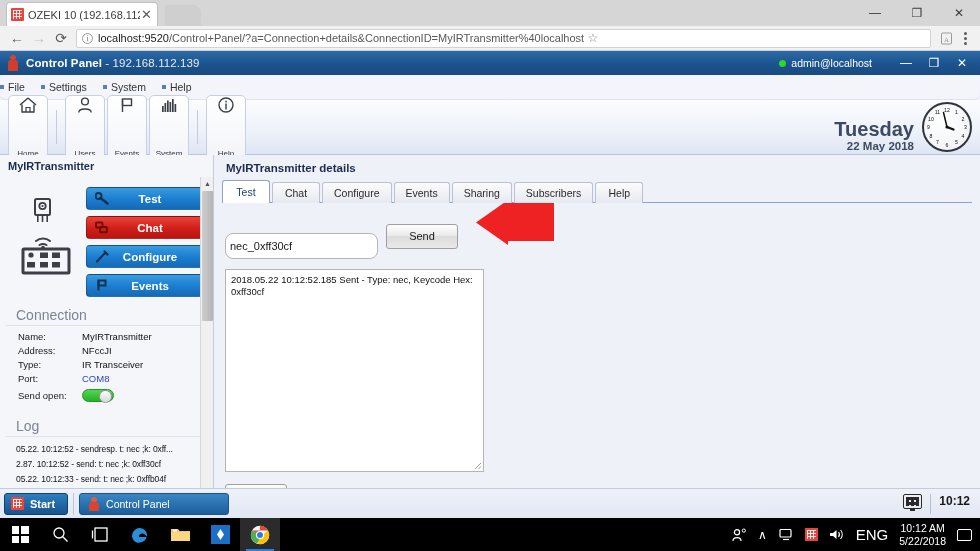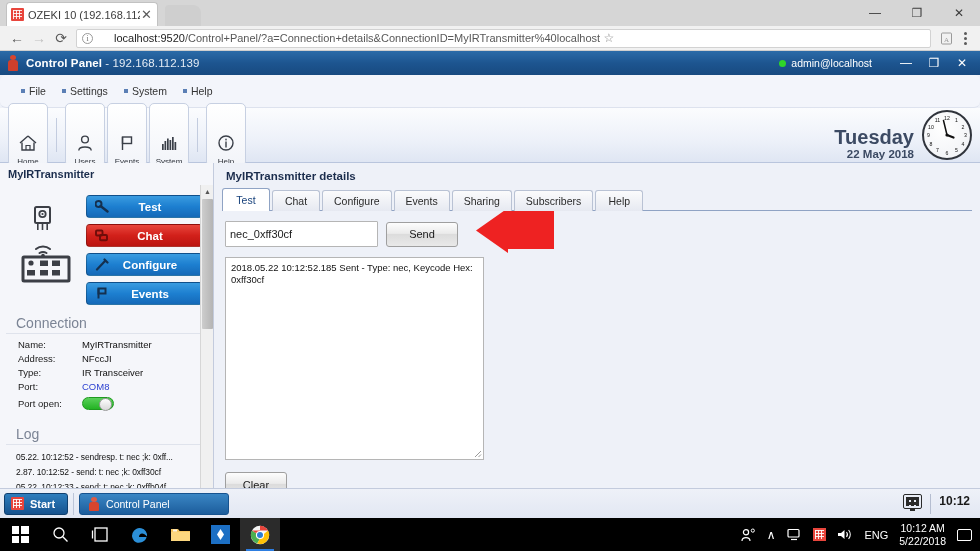--- a/index.html
+++ b/index.html
@@ -66,21 +66,21 @@
     flex: 1 1 auto; height: 19px; margin: 0 5px 0 4px;
     background: #fff; border: 1px solid #d2d2d2; border-radius: 2px;
     display: flex; align-items: center; padding: 0 5px;
   }
   .omni-info {
     width: 11px; height: 11px; border: 1px solid #9a9a9a; border-radius: 50%;
     color: #707070; font-size: 8px; line-height: 9px; text-align: center;
     flex: 0 0 11px; margin-right: 5px; font-family: "Liberation Serif", serif;
   }
   .omni-url { font-size: 11px; color: #585858; white-space: nowrap; overflow: hidden; }
-  .omni-url .host { color: #222; margin-left: 16px; }
+  .omni-url .host { color: #222; }
   .omni-star { flex: 0 0 14px; text-align: right; font-size: 12px; color: #8a8a8a; }
   .ext-icon {
     width: 20px; height: 20px; display: flex; align-items: center;
     justify-content: center; color: #9a9a9a; font-size: 11px;
     font-family: "Liberation Serif", serif; cursor: pointer;
   }
   .menu-dots {
     width: 18px; height: 20px; display: flex; flex-direction: column;
     align-items: center; justify-content: center; gap: 2px; cursor: pointer;
   }
@@ -106,36 +106,36 @@
     display: flex; align-items: center; font-size: 10.5px; color: #fff;
   }
   .app-user .dot { width: 7px; height: 7px; border-radius: 50%; background: #2fd628; margin-right: 5px; }
   .app-wincontrols { position: absolute; right: 4px; top: 0; height: 24px; display: flex; align-items: center; }
   .app-wincontrols div {
     width: 28px; height: 24px; display: flex; align-items: center; justify-content: center;
     color: #fff; font-size: 12px; cursor: pointer;
   }
 
   .app-menubar {
-    height: 33px; background: #f3f5fb; border-bottom: 1px solid #dde2ee;
-    display: flex; align-items: center; padding-left: 21px; gap: 16px; border-radius: 6px;
+    height: 25px; background: #f3f5fb; border-bottom: 1px solid #dde2ee;
+    display: flex; align-items: center; padding-left: 0; gap: 16px; border-radius: 6px;
   }
   .menu-item { font-size: 10.5px; color: #333; cursor: pointer; display: flex; align-items: center; }
   .menu-item::before { content: ""; width: 4px; height: 4px; background: #5b7fb5; margin-right: 4px; display: inline-block; }
 
   .app-toolbar {
     position: relative; height: 55px;
     background: linear-gradient(to bottom, #fbfcfe 0%, #edf1f9 60%, #dfe6f3 100%);
     border-bottom: 1px solid #b9c5dd;
     display: flex; align-items: center; padding-left: 8px; gap: 2px;
   }
   .tool-btn {
     width: 40px; height: 64px; background: linear-gradient(to bottom,#ffffff,#f2f4f9);
     border: 1px solid #c7d0e2; border-radius: 5px;
-    display: flex; flex-direction: column; align-items: center; justify-content: flex-end;
+    display: flex; flex-direction: column; align-items: center; justify-content: space-between;
     cursor: pointer; gap: 5px;
   }
   .tool-btn .lbl { font-size: 8px; color: #30343c; }
   .tool-sep { width: 1px; height: 34px; background: #c3ccdf; margin: 0 6px; }
 
   .clock-area { position: absolute; right: 8px; top: 2px; display: flex; align-items: flex-end; gap: 8px; }
   .clock-text { text-align: right; }
   .clock-day { font-size: 20px; font-weight: bold; color: #3c4a63; line-height: 22px; font-family: "Liberation Sans", sans-serif; }
   .clock-date { font-size: 11.5px; font-weight: bold; color: #3c4a63; }
   .clock-face {
@@ -217,21 +217,21 @@
     background: #fff; height: 23px; color: #18427c; font-weight: normal;
     border-color: #8fa3c4; position: relative; z-index: 3;
   }
   .tab-underline { height: 1px; background: #8fa3c4; margin-top: -1px; }
 
   .panel { position: relative; padding: 10px 0 0 3px; }
   .row1 { display: flex; align-items: center; gap: 8px; }
   .keycode-input {
     width: 153px; height: 19px; border: 1px solid #b5b5b5; background: #fff;
     font-size: 11px; color: #1a1a1a; padding: 12px 4px; font-family: "Liberation Sans", sans-serif;
-    border-radius: 1px; outline: none;
+    border-radius: 8px; outline: none; margin-top: 20px;
   }
   .btn-gray {
     height: 25px; min-width: 72px; padding: 0 14px;
     background: linear-gradient(to bottom,#fdfdfd 0%,#ebebeb 45%,#dcdcdc 50%,#e9e9e9 100%);
     border: 1px solid #9f9f9f; border-radius: 3px;
     font-size: 11px; color: #1a1a1a; cursor: pointer;
     display: flex; align-items: center; justify-content: center;
   }
   .log-area {
     margin-top: 10px; width: 259px; height: 203px;
@@ -294,21 +294,21 @@
   .wtb-item {
     width: 40px; height: 33px; display: flex; align-items: center; justify-content: center;
     cursor: pointer; position: relative;
   }
   .wtb-item.active { background: #2b2b2b; }
   .wtb-item.active::after { content: ""; position: absolute; bottom: 0; left: 6px; right: 6px; height: 2px; background: #2d7de0; }
   .win-logo { width: 17px; height: 17px; display: grid; grid-template-columns: 1fr 1fr; grid-template-rows: 1fr 1fr; gap: 2px; }
   .win-logo i { background: #fff; display: block; }
   .tray { margin-left: auto; display: flex; align-items: center; gap: 11px; padding-right: 8px; color: #fff; }
   .tray-ico { font-size: 12px; color: #fff; display: flex; align-items: center; cursor: pointer; }
-  .tray-lang { font-size: 11px; color: #fff; }
+  .tray-lang { font-size: 15px; color: #fff; }
   .tray-clock { font-size: 10.5px; color: #fff; line-height: 13px; text-align: center; cursor: pointer; }
   .tray-notif { width: 15px; height: 12px; border: 1.5px solid #fff; border-radius: 2px 2px 2px 0; cursor: pointer; }
 </style>
 </head>
 <body>
 
 <div id="root">
 
   <div class="chrome-tabstrip">
     <div class="chrome-tab">
@@ -527,21 +527,21 @@
             </div>
             <div class="kv">
               <span class="k">Type:</span>
               <span class="v">IR Transceiver</span>
             </div>
             <div class="kv">
               <span class="k">Port:</span>
               <span class="v link">COM8</span>
             </div>
             <div class="kv" style="align-items:center;padding-top:4px">
-              <span class="k">Port open:</span>
+              <span class="k">Send open:</span>
               <span class="toggle"></span>
             </div>
           </div>
 
           <div class="sec-head" style="margin-top:4px">Log</div>
           <div class="log-list">
             <div class="log-row">05.22. 10:12:52 - sendresp. t: nec ;k: 0xff...</div>
             <div class="log-row">2.87. 10:12:52 - send: t: nec ;k: 0xff30cf</div>
             <div class="log-row">05.22. 10:12:33 - send: t: nec ;k: 0xffb04f</div>
           </div>

